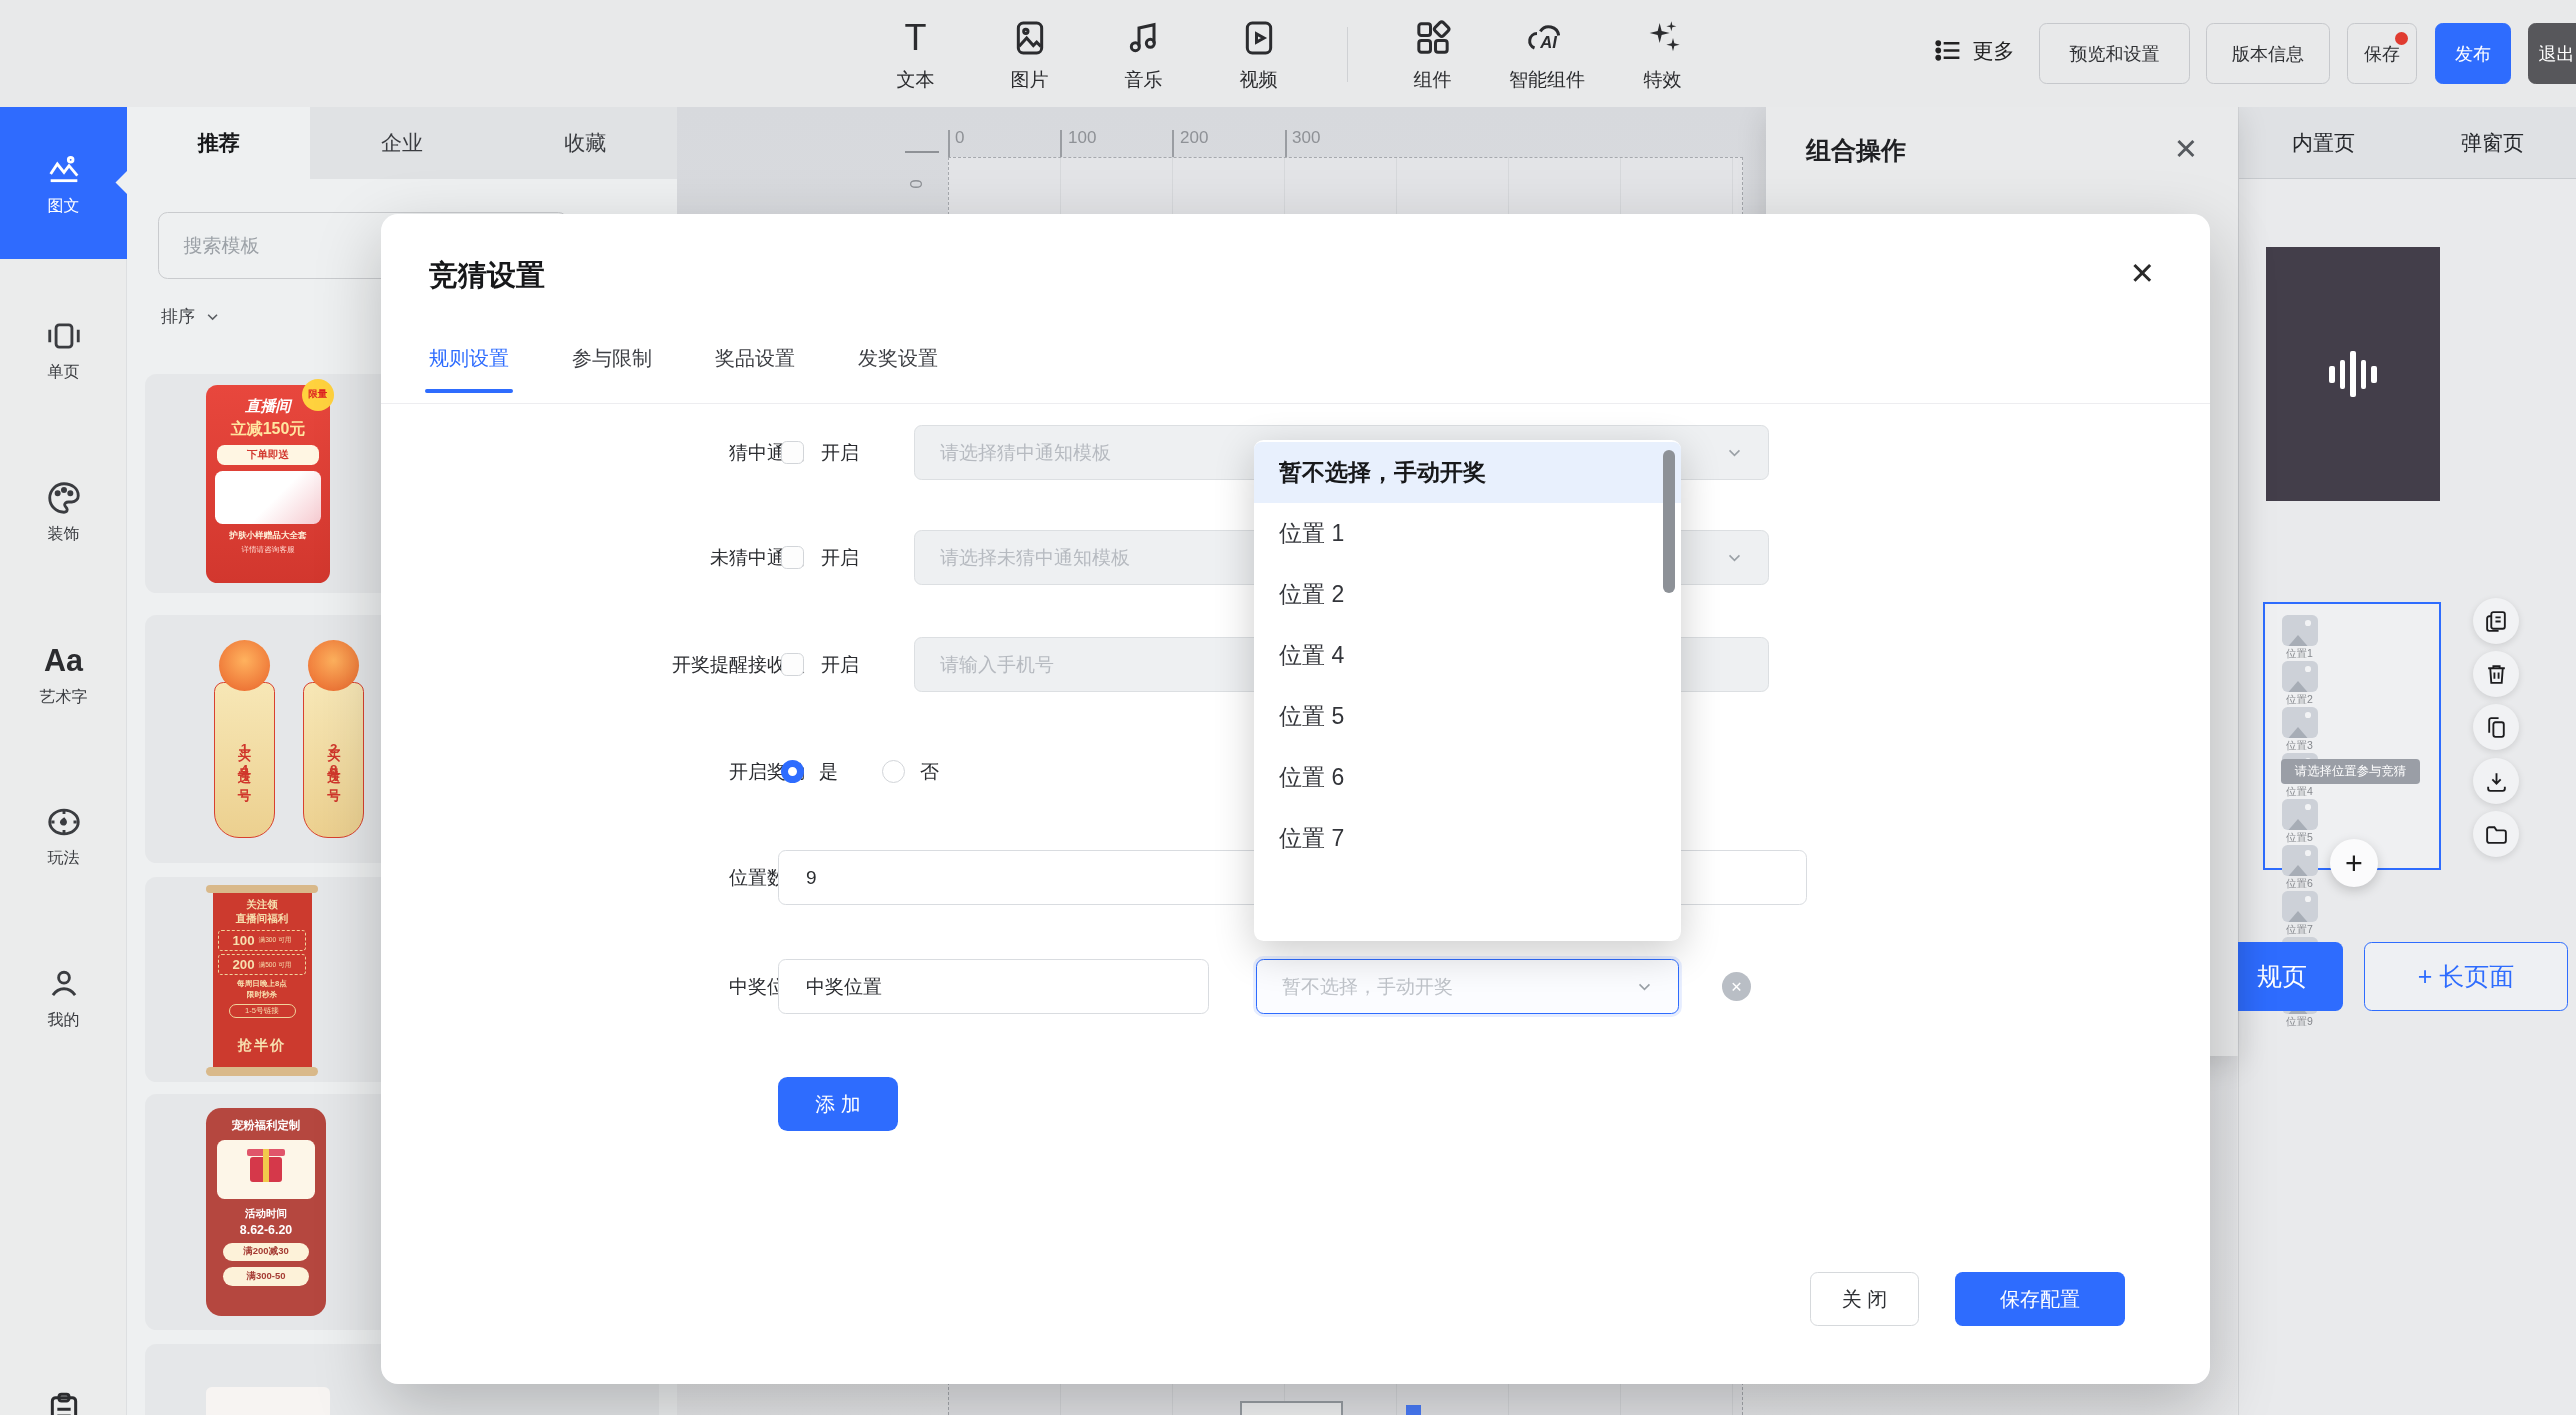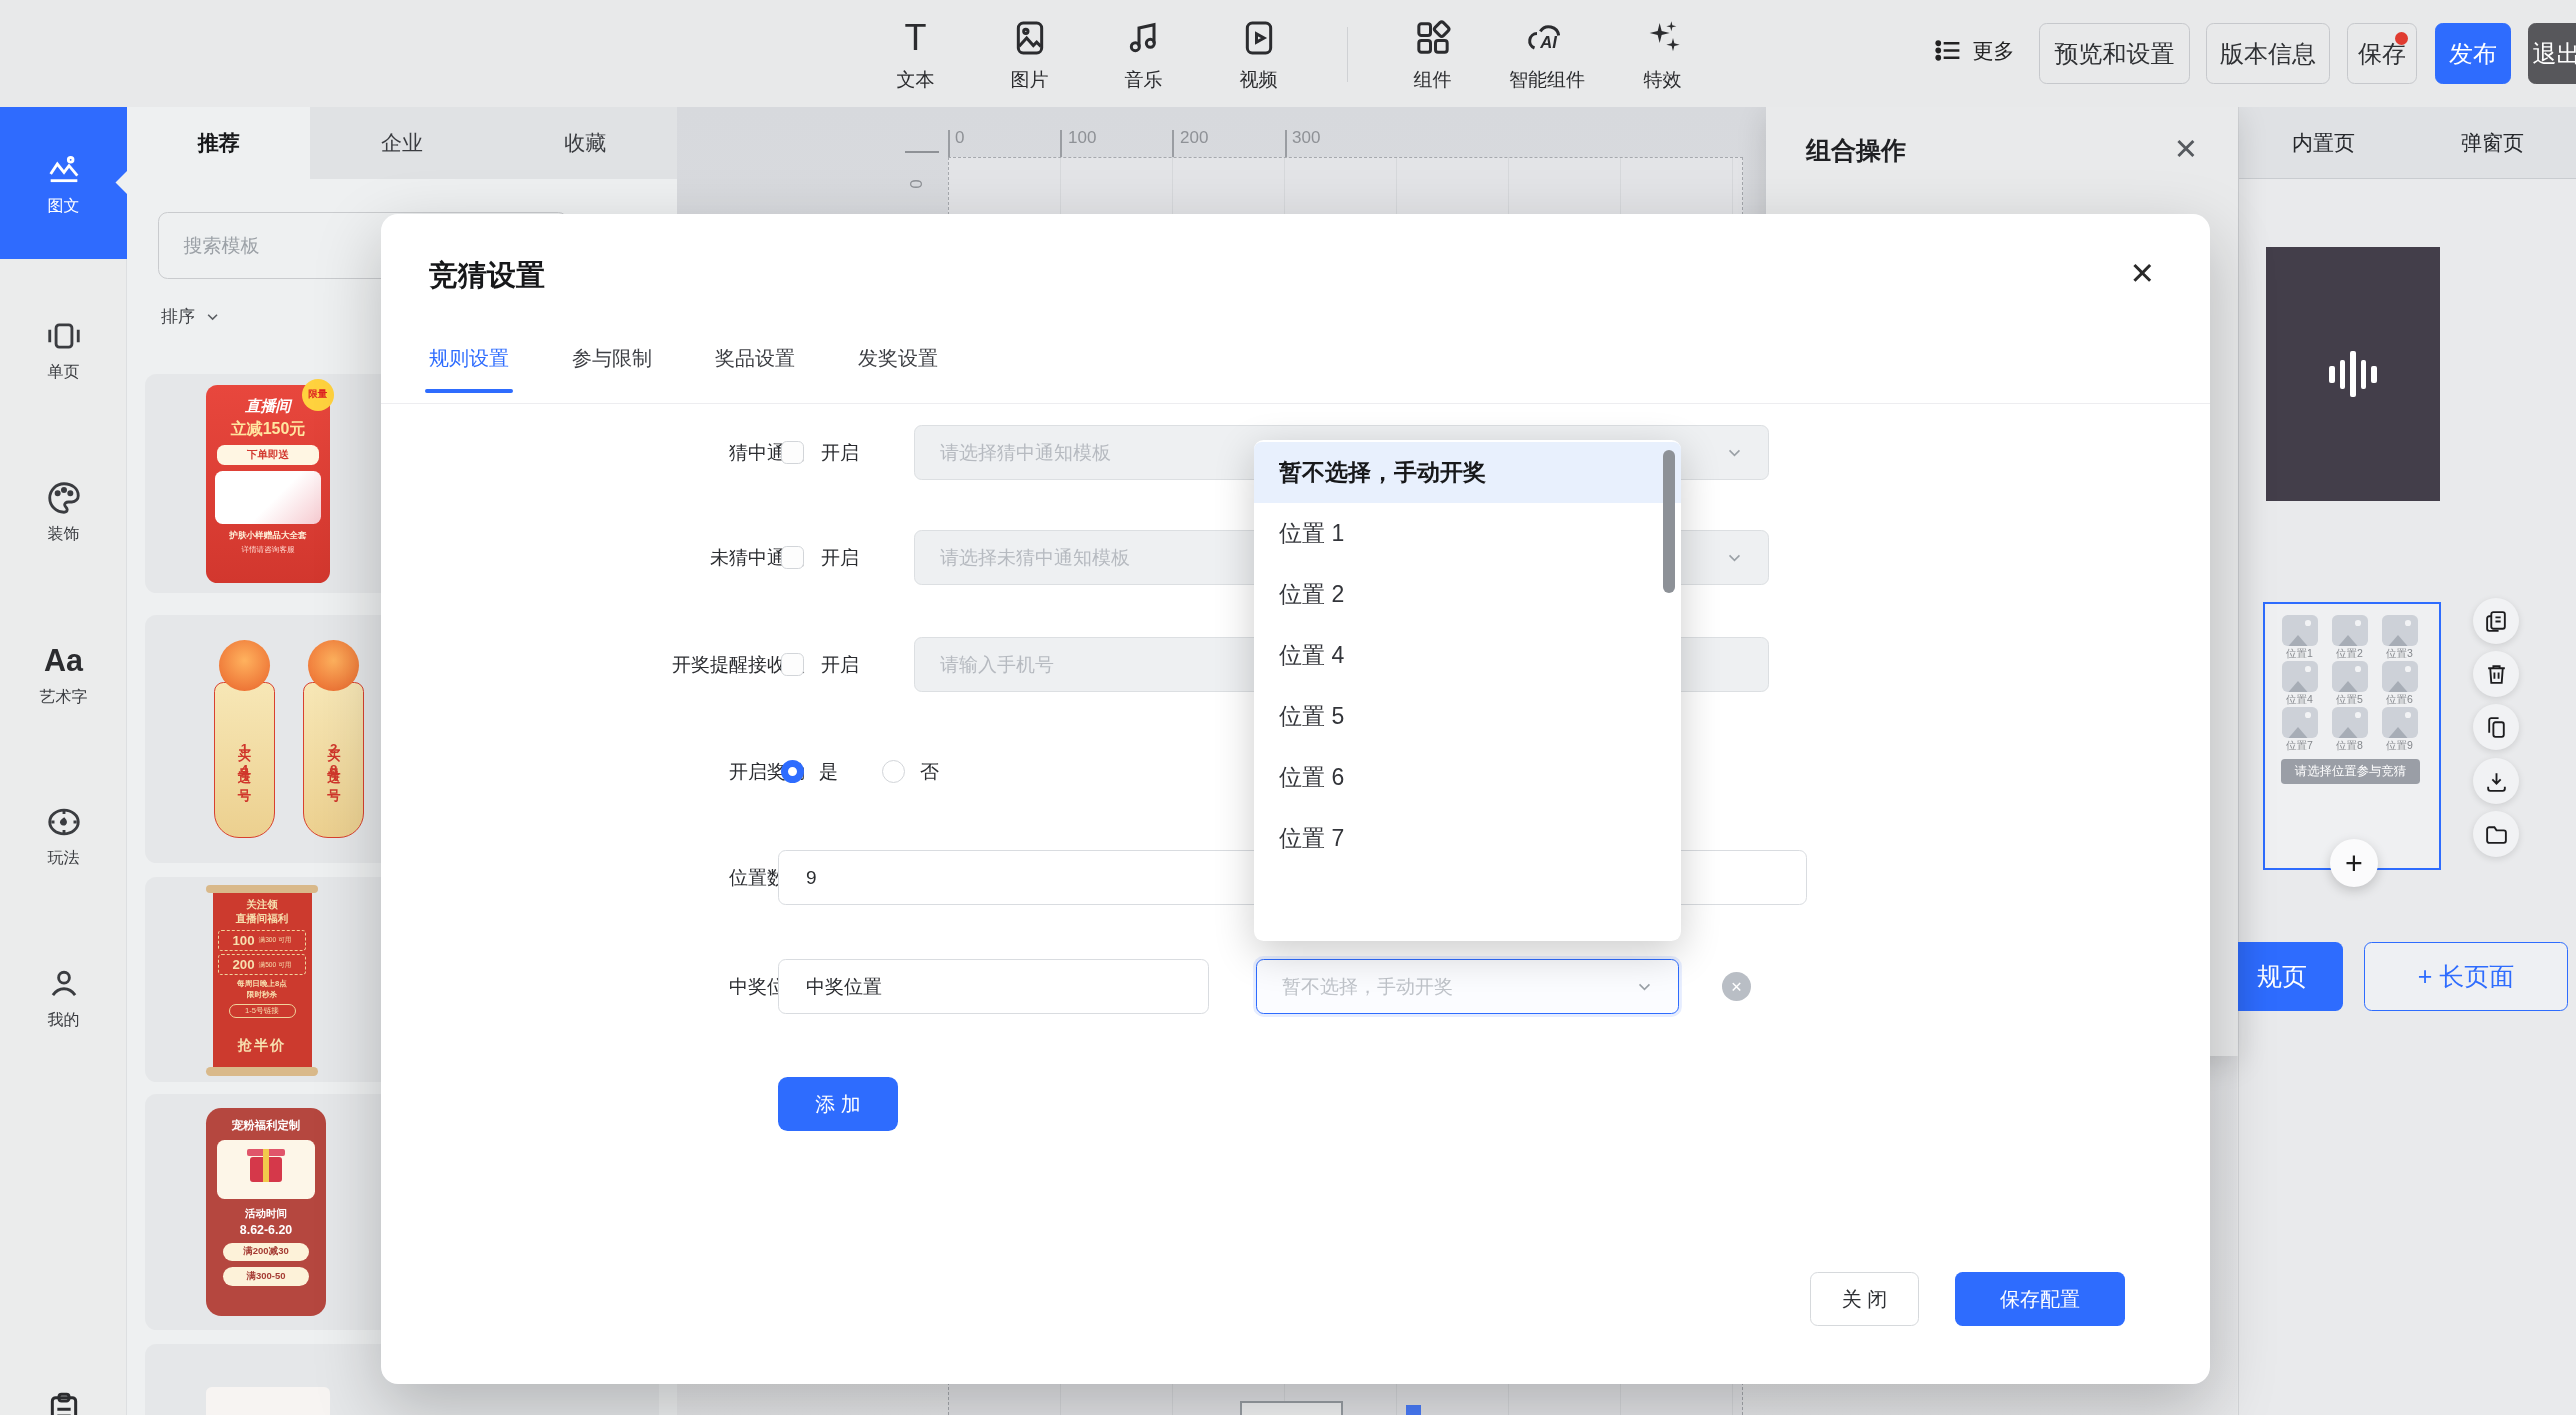--- a/index.html
+++ b/index.html
@@ -6,21 +6,21 @@
   html,body { width:2576px; height:1416px; overflow:hidden; }
   body { font-family:"Liberation Sans","DejaVu Sans",sans-serif; background:#e8e9ea; position:relative; color:#2b2d31; }
   .abs { position:absolute; }
 
   
   #topbar { left:0; top:0; width:2576px; height:107px; background:#e8e9ea; z-index:50; }
   .tool { position:absolute; top:13.3px; width:91px; text-align:center; cursor:pointer; }
   .tool .glyph { height:50px; display:flex; align-items:center; justify-content:center; color:#2b2c2f; }
   .tool .tlabel { font-size:19px; color:#2b2c2f; margin-top:3.8px; }
   .tool-sep { position:absolute; left:1347px; top:27px; width:1px; height:55px; background:#cfd1d4; }
-  .tbtn { position:absolute; top:23px; height:61px; border:1.9px solid #c6c8cc; border-radius:7.6px; background:transparent; font-size:24px; color:#2f3134; display:flex; align-items:center; justify-content:center; cursor:pointer; }
+  .tbtn { position:absolute; top:23px; height:61px; border:1.9px solid #c6c8cc; border-radius:7.6px; background:transparent; font-size:18px; color:#2f3134; display:flex; align-items:center; justify-content:center; cursor:pointer; }
   .tbtn.blue { background:#2e6cfe; border-color:#2e6cfe; color:#fff; }
   .tbtn.dark { background:#57575b; border-color:#57575b; color:#fff; border-radius:7.6px 0 0 7.6px; }
   .reddot { position:absolute; right:7.6px; top:7.6px; width:13.3px; height:13.3px; border-radius:50%; background:#e03b30; }
   #more { position:absolute; left:1934px; top:36px; display:flex; align-items:center; gap:9.5px; font-size:21px; color:#222; cursor:pointer; }
 
   
   #sidebar { left:0; top:107px; width:127px; height:1309px; background:#ebecec; z-index:40; border-right:1px solid #dddfe1; }
   .rail-item { position:absolute; left:9.5px; width:108px; height:114px; display:flex; flex-direction:column; align-items:center; justify-content:center; gap:7.6px; color:#3a3c40; cursor:pointer; }
   .rail-item .rlabel { font-size:16px; }
   #rail-active { top:0; height:152px; left:0; width:127px; background:#2f6bfe; color:#fff; }
@@ -91,21 +91,21 @@
   #combo-close { position:absolute; right:40px; top:25px; font-size:29px; color:#565a5f; cursor:pointer; }
 
   
   #rightpanel { left:2238px; top:107px; width:338px; height:1309px; background:#e9eaec; z-index:15; border-left:1px solid #d3d5d8; }
   #rtabs { position:absolute; left:0; top:0; width:338px; height:72px; background:#dfe1e4; border-bottom:1px solid #c9ccd0; display:flex; }
   .rtab { flex:1; display:flex; align-items:center; justify-content:center; font-size:21px; color:#26282c; cursor:pointer; }
   #darkcard { position:absolute; left:27px; top:140px; width:174px; height:254px; background:#433e4a; display:flex; align-items:center; justify-content:center; cursor:pointer; }
   .bars { display:flex; align-items:center; gap:4.8px; }
   .bars i { display:block; width:5.7px; background:#fff; border-radius:1.9px; }
   #selcard { position:absolute; left:24px; top:495px; width:178px; height:268px; background:#eff0f2; border:2.9px solid #2e6cfe; cursor:pointer; }
-  #grid { position:absolute; left:9.5px; top:11.4px; width:152px; display:flex; flex-wrap:wrap; }
+  #grid { position:absolute; left:9.5px; top:11.4px; width:152px; display:flex; flex-wrap:wrap;flex-direction:column; }
   .gcell { width:50px; height:46px; display:flex; flex-direction:column; align-items:center; }
   .gph { width:36px; height:30.5px; background:#cdd1d8; border-radius:5.7px; position:relative; overflow:hidden; }
   .gph:before { content:""; position:absolute; right:6.7px; top:4.8px; width:5.7px; height:5.7px; background:#f2f3f5; border-radius:50%; }
   .gph:after { content:""; position:absolute; left:3.8px; bottom:-3.8px; border-left:13.3px solid transparent; border-right:13.3px solid transparent; border-bottom:15.2px solid #a7adb6; }
   .glabel { font-size:10.5px; color:#85888d; margin-top:1px; }
   #gbtn { position:absolute; left:16px; top:155px; width:139px; height:25px; background:#9a9ea6; border-radius:3.8px; color:#fff; font-size:12.4px; display:flex; align-items:center; justify-content:center; cursor:pointer; }
   #pluscircle { position:absolute; left:65px; top:235px; width:48px; height:48px; border-radius:50%; background:#fbfbfc; box-shadow:0 3.8px 11.4px rgba(0,0,0,.18); display:flex; align-items:center; justify-content:center; font-size:30.5px; color:#1f1f1f; cursor:pointer; z-index:3; }
   .railbtn { position:absolute; left:234px; width:46px; height:46px; border-radius:50%; background:#f1f2f4; box-shadow:0 1.9px 7.6px rgba(0,0,0,.12); display:flex; align-items:center; justify-content:center; color:#1d1d1f; cursor:pointer; }
   .pgbtn { position:absolute; height:69px; border-radius:7.6px; font-size:25px; display:flex; align-items:center; justify-content:center; cursor:pointer; }
   #btn-regular { left:-18px; top:835px; width:122px; background:#2e6cfe; color:#fff; }

